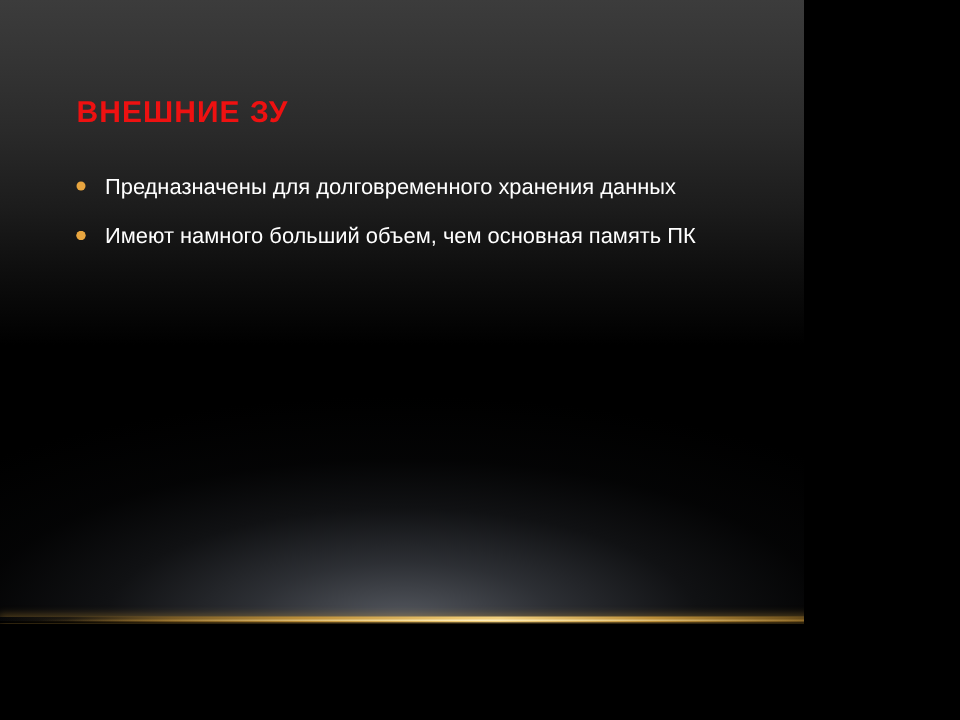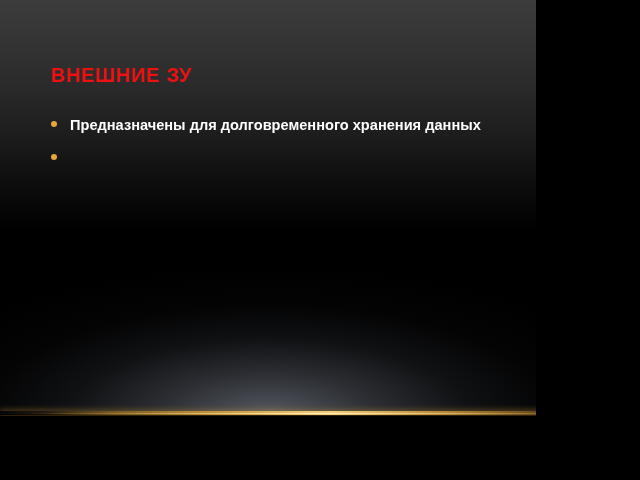--- a/index.html
+++ b/index.html
@@ -128,21 +128,21 @@
     margin: 0;
     padding: 0;
   }
 
   .bullet-item {
     position: relative;
     padding-left: 22px;
     margin-bottom: 9px;
     color: #ffffff;
     font-size: 14.6px;
-    font-weight: bold;
+    font-weight: normal;
     line-height: 24px;
   }
 
   .bullet-marker {
     position: absolute;
     left: 3px;
     top: 8px;
     width: 6px;
     height: 6px;
     border-radius: 50%;
@@ -168,17 +168,21 @@
 
       <li class="bullet-item">
         <span class="bullet-marker"></span>
         <span>Предназначены для долговременного хранения данных</span>
       </li>
 
       <li class="bullet-item">
         <span class="bullet-marker"></span>
       </li>
 
+      <li class="bullet-item">
+        <span class="bullet-marker"></span>
+        <span>Имеют намного больший объем, чем основная память ПК</span>
+      </li>
 
     </ul>
 
   </div>
 </div>
 
 </body></html>

